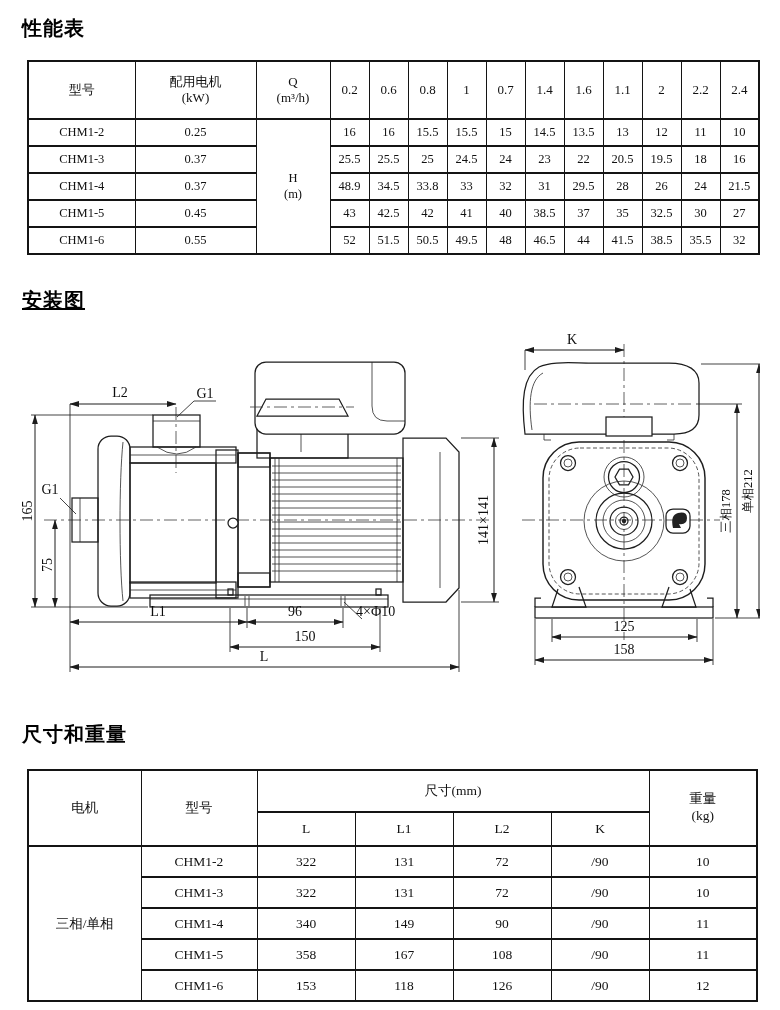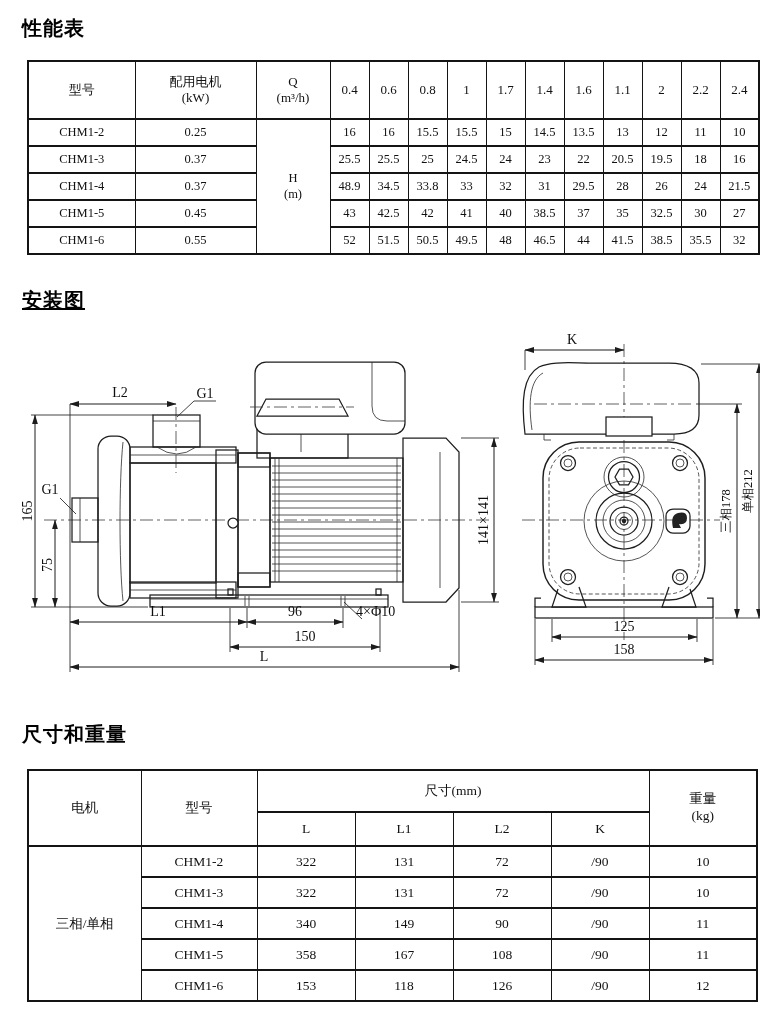--- a/index.html
+++ b/index.html
@@ -60,25 +60,25 @@
       <tr class="hdr">
     <th>型号</th>
     <th class="two-line">
           <div>配用电机</div>
           <div>(kW)</div>
         </th>
     <th class="two-line">
           <div>Q</div>
           <div>(m³/h)</div>
         </th>
-    <th>0.4</th>
+    <th>0.2</th>
     <th>0.6</th>
     <th>0.8</th>
     <th>1</th>
-    <th>1.7</th>
+    <th>0.7</th>
     <th>1.4</th>
     <th>1.6</th>
     <th>1.1</th>
     <th>2</th>
     <th>2.2</th>
     <th>2.4</th>
   </tr>
   <tr>
     <td>CHM1-2</td>
     <td>0.25</td>

